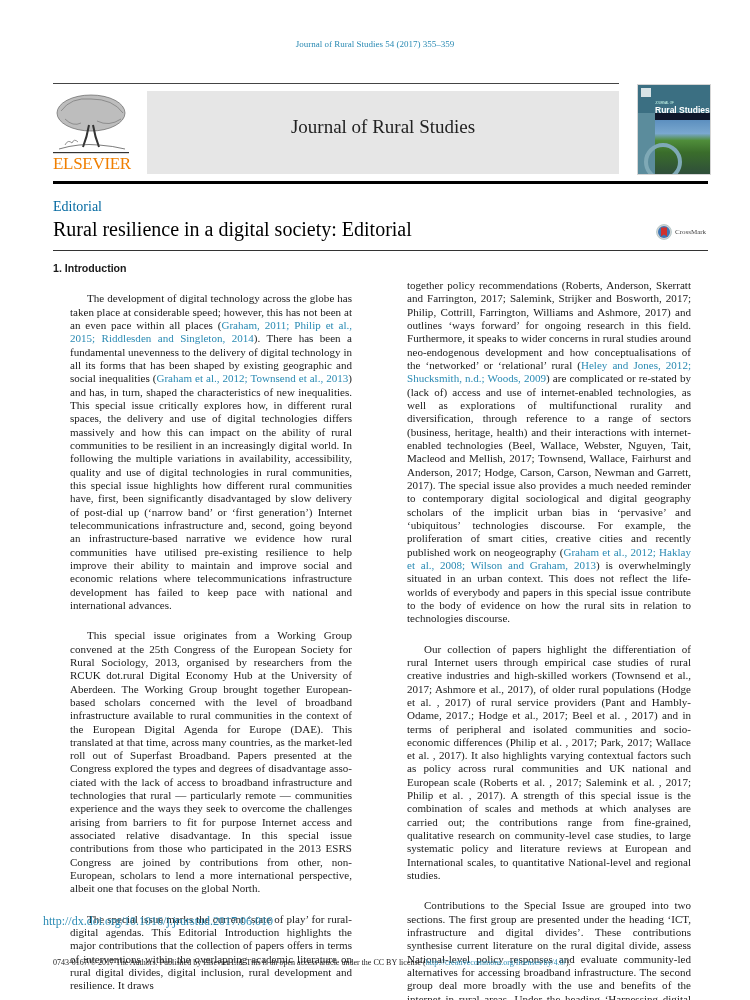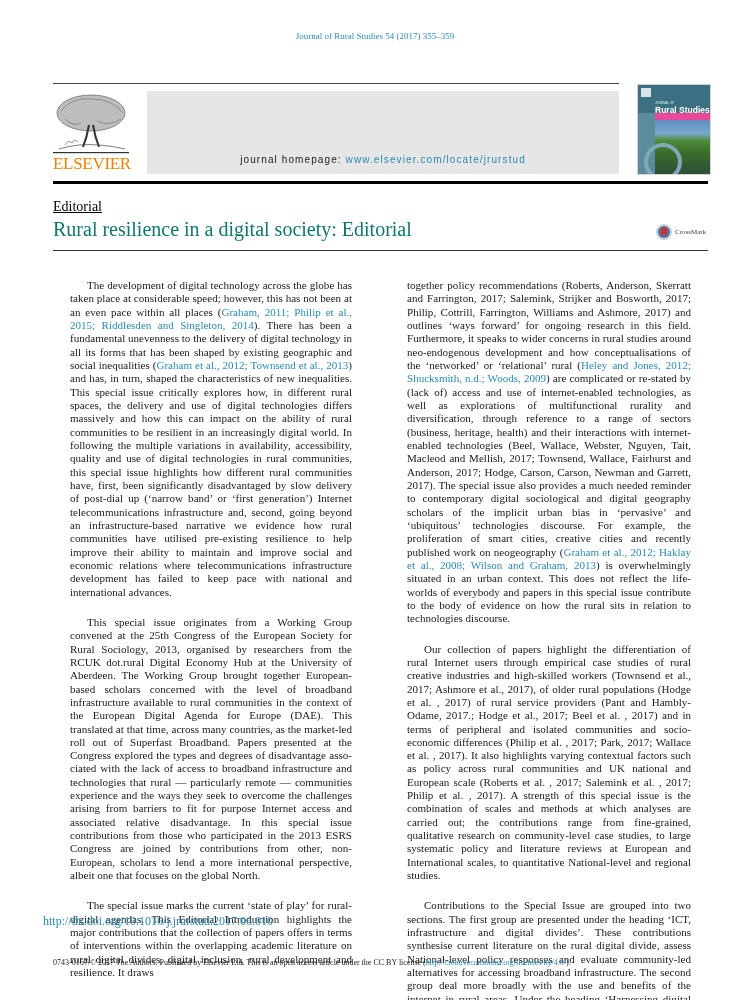--- a/index.html
+++ b/index.html
@@ -1,56 +1,56 @@
 <!DOCTYPE html>
 <html><head>
 <meta charset="utf-8">
 <style>
   html, body { margin: 0; padding: 0; background: #ffffff; }
   body { width: 750px; height: 1000px; position: relative; overflow: hidden;
          font-family: "Liberation Serif", "DejaVu Serif", serif; color: #222; }
   .abs { position: absolute; }
   a, .link { color: #2a8ab3; text-decoration: none; }
 
-  #running-head { top: 31px; left: 0; width: 750px; text-align: center;
+  #running-head { top: 39px; left: 0; width: 750px; text-align: center;
     font-size: 9px; color: #2a8ab3; font-family: "Liberation Serif", serif; }
 
   #thin-rule { top: 83px; left: 53px; width: 566px; height: 1px; background: #444; }
   #thick-rule { top: 181px; left: 53px; width: 655px; height: 3px; background: #000; }
 
   #publisher-logo { top: 91px; left: 53px; width: 76px; height: 84px; }
   #logo-tree { position: absolute; left: 0; top: 0; width: 76px; height: 64px; }
   #logo-word { position: absolute; left: 0; top: 64px; width: 76px; text-align: left;
     font-family: "Liberation Serif", serif; font-size: 17px; color: #f07f00;
     letter-spacing: -0.3px; line-height: 18px; }
 
   #masthead-box { top: 91px; left: 147px; width: 472px; height: 83px; background: #e6e6e6; }
   #contents-line { position: absolute; top: 6px; width: 100%; text-align: center;
     font-family: "Liberation Sans", sans-serif; font-size: 10px; color: #222; }
   #journal-title { position: absolute; top: 25px; width: 100%; text-align: center;
     font-family: "Liberation Serif", serif; font-size: 19px; color: #222; }
   #homepage-line { position: absolute; top: 63px; width: 100%; text-align: center;
     font-family: "Liberation Sans", sans-serif; font-size: 10px; letter-spacing: 1.1px; color: #222; }
 
-  #cover { top: 84px; left: 637px; width: 72px; height: 89px; background: #ec4899;
+  #cover { top: 84px; left: 637px; width: 72px; height: 89px; background: #0f172a;
     overflow: hidden; border: 1px solid #d5d5d5; }
   #cover .cover-top { position: absolute; left: 0; top: 0; width: 100%; height: 28px; background: #3b6f82; }
   #cover .cover-badge { position: absolute; left: 3px; top: 3px; width: 10px; height: 9px; background: #d8e3e6; }
   #cover .cover-sub { position: absolute; left: 17px; top: 16px; font-family: "Liberation Sans", sans-serif;
     font-size: 3px; color: #cfe; }
   #cover .cover-title { position: absolute; left: 17px; top: 20px; font-family: "Liberation Sans", sans-serif;
     font-size: 8.5px; font-weight: bold; color: #fff; white-space: nowrap; }
   #cover .cover-photo { position: absolute; left: 17px; top: 35px; width: 55px; height: 54px;
     background: linear-gradient(#5c8fbf 0%, #7aa8cf 25%, #4f8d3a 38%, #3a6d2b 60%, #2f4e3a 100%); }
   #cover .cover-left { position: absolute; left: 0; top: 28px; width: 17px; height: 61px; background: #5b8c9c; }
   #cover .cover-swirl { position: absolute; left: 6px; top: 58px; width: 30px; height: 30px;
     border: 4px solid #7fa9b6; border-radius: 50%; }
 
-  #section-label { top: 199px; left: 53px; font-size: 14px; color: #000000; text-decoration: underline; }
-  #article-title { top: 218px; left: 53px; font-size: 20px; color: #0f766e; }
+  #section-label { top: 199px; left: 53px; font-size: 14px; color: #0369a1; }
+  #article-title { top: 218px; left: 53px; font-size: 20px; color: #000000; }
   #crossmark { top: 224px; left: 656px; width: 56px; height: 18px; text-align: center; }
   #crossmark-icon { position: absolute; left: 0; top: 0; width: 16px; height: 16px; }
   #crossmark-label { position: absolute; left: 19px; top: 4px; font-size: 7px; color: #444; }
   #title-rule { top: 250px; left: 53px; width: 655px; height: 1px; background: #333; }
 
   .col { position: absolute; top: 262px; font-size: 11.05px; line-height: 13.33px;
     text-align: justify; color: #1a1a1a; hyphens: manual; }
   #col-left { left: 53px; width: 316px; }
   #col-right { left: 390px; width: 318px; }
   .col p { margin: 17px; text-indent: 17px; }
@@ -77,21 +77,21 @@
       <path d="M36 34 q-2 12 -6 22 M40 34 q2 12 6 22" stroke="#333" stroke-width="2"></path>
       <path d="M6 58 q20-6 40-4 q14 1 26 4" stroke="#444"></path>
       <path d="M12 54 q3-6 7-2 q2-5 6-1" stroke="#666"></path>
     </g>
     <rect x="0" y="61" width="76" height="1.2" fill="#333"></rect>
   </svg>
   <div id="logo-word">ELSEVIER</div>
 </div>
 
 <div id="masthead-box" class="abs">
-  <div id="homepage-line"><span>journal homepage: </span><span class="link">www.elsevier.com/locate/jrurstud</span></div>
+  <div id="journal-title">Journal of Rural Studies</div>
 </div>
 
 <div id="cover" class="abs">
   <div class="cover-top"></div>
   <div class="cover-badge"></div>
   <div class="cover-sub">JOURNAL OF</div>
   <div class="cover-title">Rural Studies</div>
   <div class="cover-left"></div>
   <div class="cover-photo"></div>
   <div class="cover-swirl"></div>
@@ -107,20 +107,21 @@
     <circle cx="8" cy="8" r="7.5" fill="#d6d6d6" stroke="#8aa" stroke-width="0.5"></circle>
     <circle cx="8" cy="8" r="6" fill="#3d77b5"></circle>
     <path d="M5 3.5 h6 v9 l-3 -2 l-3 2 z" fill="#d0312d"></path>
   </svg>
   <span id="crossmark-label">CrossMark</span>
 </div>
 
 <div id="title-rule" class="abs"></div>
 
 <div id="col-left" class="col">
+  <div id="section-heading">1.  Introduction</div>
   <div>
       <p><span>The development of digital technology across the globe has taken place at considerable speed; however, this has not been at an even pace within all places (</span><span class="link">Graham, 2011; Philip et al., 2015; Riddlesden and Singleton, 2014</span><span>). There has been a fundamental un­evenness to the delivery of digital technology in all its forms that has been shaped by existing geographic and social inequalities (</span><span class="link">Graham et al., 2012; Townsend et al., 2013</span><span>) and has, in turn, shaped the characteristics of new inequalities. This special issue critically explores how, in different rural spaces, the delivery and use of digital technologies differs massively and how this can impact on the ability of rural communities to be resilient in an increasingly digital world. In following the multiple variations in availability, accessibility, quality and use of digital technologies in rural communities, this special issue highlights how different rural communities have, first, been significantly disadvantaged by slow delivery of post-dial up (‘narrow band’ or ‘first generation’) Internet telecommunications infrastructure and, second, going beyond an infrastructure-based narrative we evidence how rural communities have utilised pre-existing resilience to help improve their ability to maintain and improve social and economic relations where tele­communications infrastructure development has failed to keep pace with national and international advances.</span></p>
       <p><span>This special issue originates from a Working Group convened at the 25th Congress of the European Society for Rural Sociology, 2013, organised by researchers from the RCUK dot.rural Digital Economy Hub at the University of Aberdeen. The Working Group brought together European-based scholars concerned with the level of broadband infrastructure available to rural communities in the context of the European Digital Agenda for Europe (DAE). This translated at that time, across many countries, as the market-led roll out of Superfast Broadband. Papers presented at the Congress explored the types and degrees of disadvantage asso­ciated with the lack of access to broadband infrastructure and tech­nologies that rural — particularly remote — communities experience and the ways they seek to overcome the challenges arising from barriers to fit for purpose Internet access and associ­ated relative disadvantage. In this special issue contributions from those who participated in the 2013 ESRS Congress are joined by contributions from other, non-European, scholars to lend a more international perspective, albeit one that focuses on the global North.</span></p>
       <p><span>The special issue marks the current ‘state of play’ for rural-digital agendas. This Editorial Introduction highlights the major contributions that the collection of papers offers in terms of inter­ventions within the overlapping academic literature on rural digital divides, digital inclusion, rural development and resilience. It draws</span></p>
     </div>
 </div>
 
 <div id="col-right" class="col">
   <div>
       <p class="noindent"><span>together policy recommendations (Roberts, Anderson, Skerratt and Farrington, 2017; Salemink, Strijker and Bosworth, 2017; Philip, Cottrill, Farrington, Williams and Ashmore, 2017) and outlines ‘ways forward’ for ongoing research in this field. Furthermore, it speaks to wider concerns in rural studies around neo-endogenous development and how conceptualisations of the ‘networked’ or ‘relational’ rural (</span><span class="link">Heley and Jones, 2012; Shucksmith, n.d.; Woods, 2009</span><span>) are complicated or re-stated by (lack of) access and use of internet-enabled technologies, as well as explorations of multi­functional rurality and diversification, through reference to a range of sectors (business, heritage, health) and their interactions with internet-enabled technologies (Beel, Wallace, Webster, Nguyen, Tait, Macleod and Mellish, 2017; Townsend, Wallace, Fairhurst and Anderson, 2017; Hodge, Carson, Carson, Newman and Garrett, 2017). The special issue also provides a much needed reminder to contemporary digital sociological and digital geography scholars of the implicit urban bias in ‘pervasive’ and ‘ubiquitous’ technolo­gies discourse. For example, the proliferation of smart cities, crea­tive cities and recently published work on neogeography (</span><span class="link">Graham et al., 2012; Haklay et al., 2008; Wilson and Graham, 2013</span><span>) is overwhelmingly situated in an urban context. This does not reflect the life-worlds of everybody and papers in this special issue contribute to the body of evidence on how the rural sits in relation to technologies discourse.</span></p>

